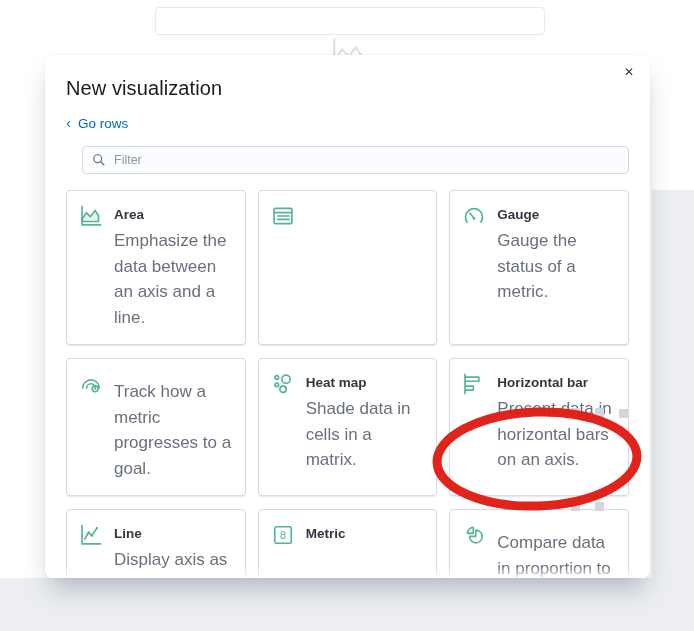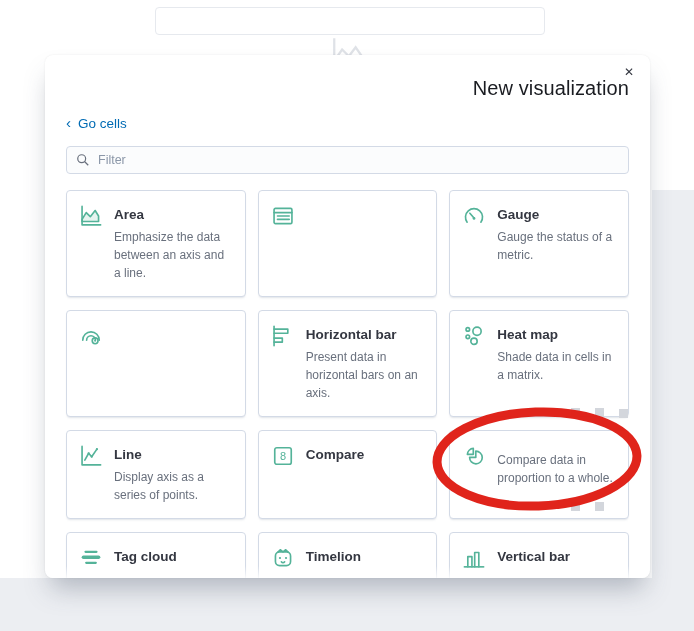--- a/index.html
+++ b/index.html
@@ -30,30 +30,30 @@
     padding: 22px 21px 0 21px;
     overflow:hidden;
   }
   .close-btn {
     position:absolute; top:6px; right:10px; width:22px; height:22px;
     background:none; border:none; cursor:pointer;
     font-size:12px; color:#343741; line-height:22px; text-align:center;
     font-family:"Liberation Sans", sans-serif;
   }
   .modal-title {
-    font-size:20px; font-weight:400; color:#1a1c21; letter-spacing:.1px;text-align:right;
+    font-size:20px; font-weight:400; color:#1a1c21; letter-spacing:.1px;
   }
   .back-link {
     display:inline-flex; align-items:center; gap:7px;
     margin-top:16px; font-size:13.5px; font-weight:500; color:#006bb4;
     text-decoration:none; cursor:pointer;
   }
   .back-chevron { font-size:15px; line-height:1; transform:translateY(-1px); }
   .filter-wrap {
-    margin-top:13px; position:relative;
+    margin-top:13px; position:relative;margin-left:16px;
   }
   .filter-input {
     width:100%; height:28px;
     background:#fbfcfd; border:1px solid #d3dae6; border-radius:4px;
     padding:0 10px 0 31px; font-size:12.5px; color:#343741;
     font-family:"Liberation Sans", sans-serif;
   }
   .filter-input::placeholder { color:#8b97a8; }
   .search-icon { position:absolute; left:10px; top:7px; width:14px; height:14px; color:#69707d; }
 
@@ -64,21 +64,21 @@
     column-gap:12px; row-gap:13px;
   }
   .card {
     background:#fff; border:1px solid #d3dae6; border-radius:4px;
     box-shadow:0 2px 2px -1px rgba(152,162,179,.3);
     padding:14px 13px; display:flex; gap:12px; cursor:pointer;
   }
   .card .icon { flex:0 0 22px; width:22px; height:22px; color:#54b399; }
   .card .icon svg { width:22px; height:22px; display:block; }
   .card-title { font-size:13.5px; font-weight:700; color:#343741; padding-top:2px; }
-  .card-desc { font-size:12px; color:#69707d; line-height:1.5; margin-top:6px; }
+  .card-desc { font-size:17px; color:#69707d; line-height:1.5; margin-top:6px; }
 
   .modal-fade {
     position:absolute; left:0; bottom:0; width:100%; height:12px;
     background:linear-gradient(rgba(255,255,255,0), rgba(255,255,255,.85));
     pointer-events:none;
   }
 
   
   .annot-svg { position:absolute; left:0; top:0; width:694px; height:631px; pointer-events:none; }
   .handle { position:absolute; width:9px; height:9px; background:#d3d6dc; }
@@ -94,21 +94,21 @@
   </svg>
 </div>
 <div class="bg-right-strip"></div>
 <div class="bg-bottom-strip"></div>
 
 <div class="modal">
   <button class="close-btn">✕</button>
   <h1 class="modal-title">New visualization</h1>
   <a class="back-link">
     <span class="back-chevron">‹</span>
-    <span>Go cells</span>
+    <span>Go rows</span>
   </a>
   <div class="filter-wrap">
     <span class="search-icon">
       <svg viewBox="0 0 16 16" fill="none" stroke="currentColor" stroke-width="1.4">
         <circle cx="6.5" cy="6.5" r="4.5"></circle>
           <path d="M10 10l4 4"></path>
       </svg>
     </span>
     <input class="filter-input" type="text" placeholder="Filter" style="">
   </div>
@@ -149,46 +149,47 @@
       <div class="card">
         <span class="icon">
           <svg viewBox="0 0 16 16" fill="none" stroke="currentColor" stroke-width="1.2" stroke-linejoin="round" stroke-linecap="round">
             <path d="M2 11a6 6 0 0 1 12 0"></path>
             <path d="M4.8 11a3.2 3.2 0 0 1 6.4 0"></path>
             <circle cx="11" cy="11.5" r="2.1"></circle>
             <circle cx="11" cy="11.5" r="0.7" fill="currentColor" stroke="none"></circle>
           </svg>
         </span>
         <div class="card-text">
-        </div>
-      </div>
-      <div class="card">
-        <span class="icon">
-          <svg viewBox="0 0 16 16" fill="none" stroke="currentColor" stroke-width="1.2" stroke-linejoin="round" stroke-linecap="round">
-            <path d="M1.5 1v14"></path>
-            <path d="M1.5 3h10v3h-10M1.5 9.5h6v3h-6"></path>
-          </svg>
-        </span>
-        <div class="card-text">
-          <div class="card-title">Horizontal bar</div>
-          <div class="card-desc">Present data in horizontal bars on an axis.</div>
+          <div class="card-desc">Track how a metric progresses to a goal.</div>
         </div>
       </div>
       <div class="card">
         <span class="icon">
           <svg viewBox="0 0 16 16" fill="none" stroke="currentColor" stroke-width="1.2" stroke-linejoin="round" stroke-linecap="round">
             <circle cx="3.5" cy="3.2" r="1.3"></circle>
             <circle cx="10.2" cy="4.5" r="3"></circle>
             <circle cx="3.5" cy="8.6" r="1.3"></circle>
             <circle cx="8" cy="11.8" r="2.3"></circle>
           </svg>
         </span>
         <div class="card-text">
           <div class="card-title">Heat map</div>
           <div class="card-desc">Shade data in cells in a matrix.</div>
+        </div>
+      </div>
+      <div class="card">
+        <span class="icon">
+          <svg viewBox="0 0 16 16" fill="none" stroke="currentColor" stroke-width="1.2" stroke-linejoin="round" stroke-linecap="round">
+            <path d="M1.5 1v14"></path>
+            <path d="M1.5 3h10v3h-10M1.5 9.5h6v3h-6"></path>
+          </svg>
+        </span>
+        <div class="card-text">
+          <div class="card-title">Horizontal bar</div>
+          <div class="card-desc">Present data in horizontal bars on an axis.</div>
         </div>
       </div>
       <div class="card">
         <span class="icon">
           <svg viewBox="0 0 16 16" fill="none" stroke="currentColor" stroke-width="1.2" stroke-linejoin="round" stroke-linecap="round">
             <path d="M1.5 1v13.5H15"></path>
             <path d="M3.5 11l2.8-5 2.2 2.5 3.8-5.5"></path>
             <circle cx="6.3" cy="6" r="0.8" fill="currentColor" stroke="none"></circle>
             <circle cx="8.5" cy="8.5" r="0.8" fill="currentColor" stroke="none"></circle>
             <circle cx="12.3" cy="3" r="0.8" fill="currentColor" stroke="none"></circle>
@@ -200,21 +201,21 @@
         </div>
       </div>
       <div class="card">
         <span class="icon">
           <svg viewBox="0 0 16 16" fill="none" stroke="currentColor" stroke-width="1.2" stroke-linejoin="round" stroke-linecap="round">
             <rect x="2" y="2" width="12" height="12" rx="1.5"></rect>
             <text x="8" y="11" font-size="8" text-anchor="middle" fill="currentColor" stroke="none" font-family="Liberation Sans, sans-serif">8</text>
           </svg>
         </span>
         <div class="card-text">
-          <div class="card-title">Compare</div>
+          <div class="card-title">Metric</div>
         </div>
       </div>
       <div class="card">
         <span class="icon">
           <svg viewBox="0 0 16 16" fill="none" stroke="currentColor" stroke-width="1.2" stroke-linejoin="round" stroke-linecap="round">
             <path d="M9.3 4.5V9H4.8a4.6 4.6 0 1 0 4.5-4.5z"></path>
             <path d="M7.5 2.5a4.6 4.6 0 0 0-4.3 4.3h4.3z"></path>
           </svg>
         </span>
         <div class="card-text">

